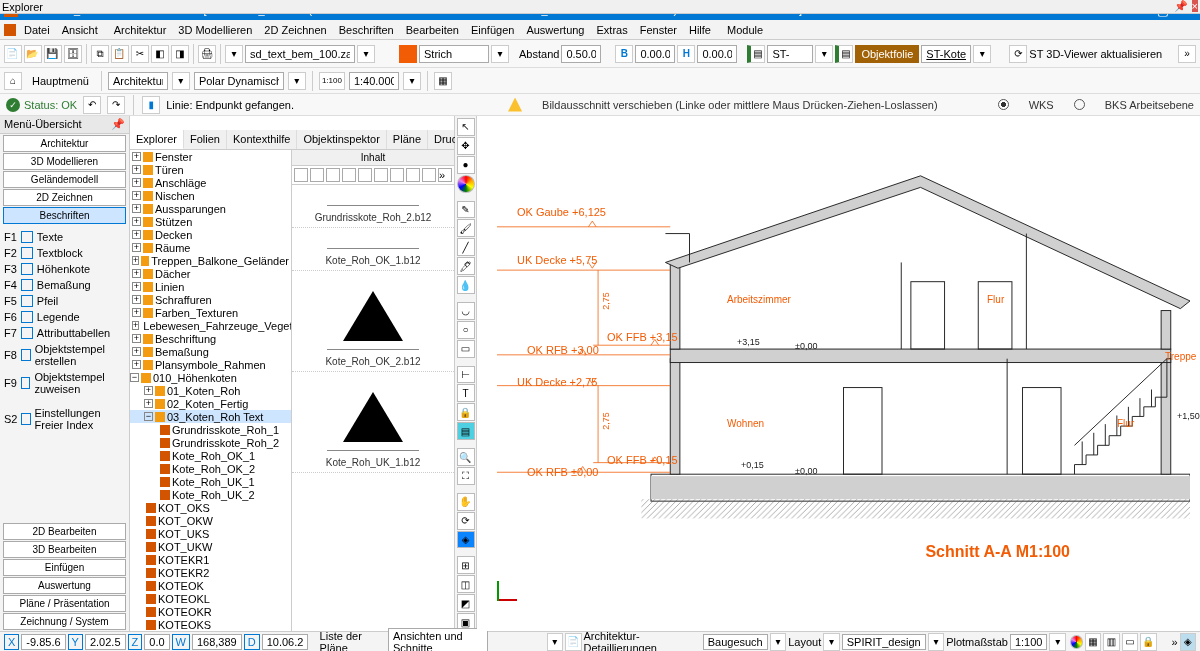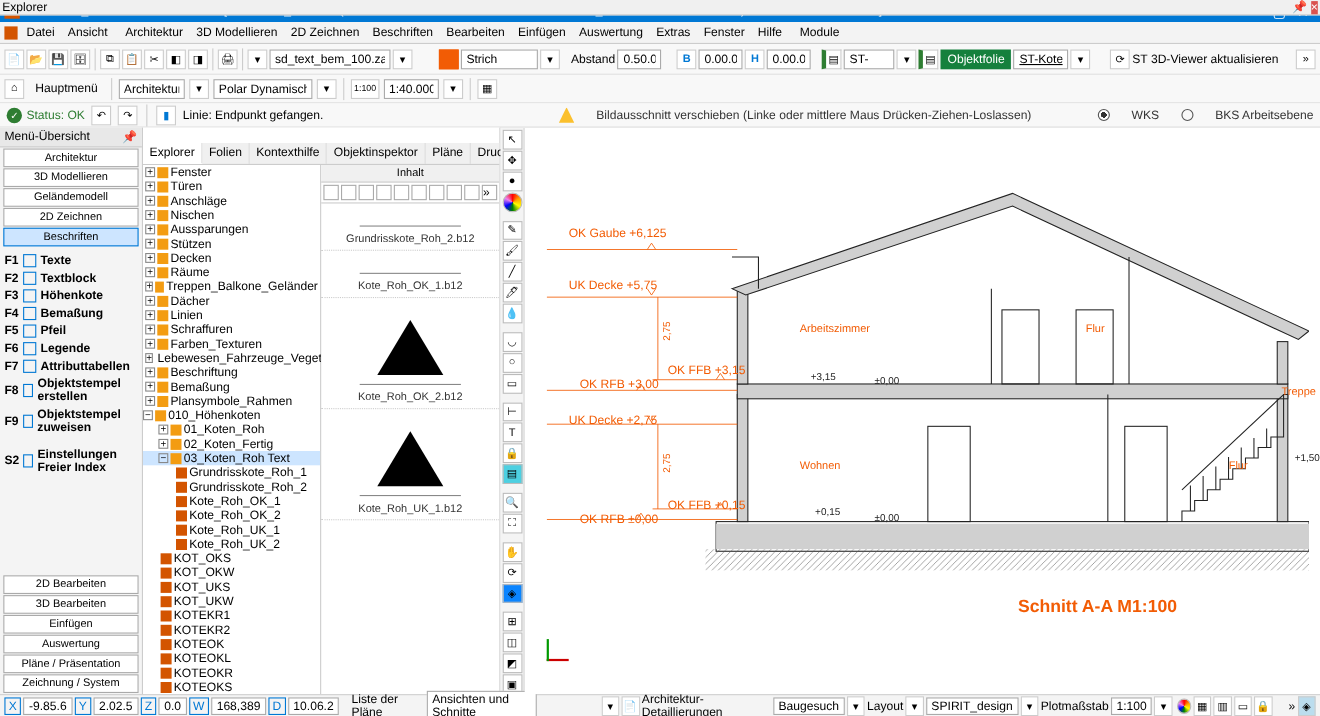--- a/index.html
+++ b/index.html
@@ -8,35 +8,35 @@
 .titlebar .icon { width: 14px; height: 14px; background: #d35400; margin-right: 4px; }
 .titlebar .controls { margin-left: auto; display: flex; gap: 10px; padding-right: 6px; }
 .titlebar .controls span { cursor: pointer; font-size: 13px; }
 .menubar { background: #f3f3f3; height: 20px; display: flex; align-items: center; padding: 0 4px; gap: 2px; border-bottom: 1px solid #ccc; }
 .menubar .doticon { width: 12px; height: 12px; background: #d35400; }
 .menubar span.mi { padding: 2px 6px; cursor: pointer; }
 .toolbar1 { background: #f8f8f8; height: 28px; display: flex; align-items: center; padding: 0 4px; gap: 2px; border-bottom: 1px solid #ddd; }
 .tb-btn { width: 18px; height: 18px; border: 1px solid #ccc; background: #fff; display: inline-flex; align-items: center; justify-content: center; cursor: pointer; font-size: 10px; }
 .tb-sep { width: 1px; height: 20px; background: #ccc; margin: 0 2px; }
 .tb-input { border: 1px solid #aaa; height: 18px; padding: 0 4px; background: #fff; }
-.orange-btn { background: #15803d; color: #fff; border-color: #e67e22; padding: 0 6px; height: 18px; display: inline-flex; align-items: center; }
+.orange-btn { background: #a16207; color: #fff; border-color: #e67e22; padding: 0 6px; height: 18px; display: inline-flex; align-items: center; }
 .toolbar2 { background: #f8f8f8; height: 26px; display: flex; align-items: center; padding: 0 4px; gap: 4px; border-bottom: 1px solid #ddd; }
 .statusstrip { background: #f8f8f8; height: 22px; display: flex; align-items: center; padding: 0 6px; border-bottom: 1px solid #ddd; gap: 6px; }
 .status-ok { color: #2e7d32; display: flex; align-items: center; gap: 4px; }
 .status-ok .dot { width: 14px; height: 14px; border-radius: 50%; background: #2e7d32; color: #fff; display: flex; align-items: center; justify-content: center; font-size: 9px; }
 .warnstrip { margin-left: auto; display: flex; align-items: center; gap: 20px; color: #333; }
 .warnicon { width: 14px; height: 14px; background: #fbc02d; clip-path: polygon(50% 0, 0 100%, 100% 100%); }
 .radio { width: 11px; height: 11px; border: 1px solid #555; border-radius: 50%; display: inline-block; }
 .radio.on { background: radial-gradient(circle, #333 0 40%, #fff 41%); }
 .main { display: flex; height: 515px; }
 .leftnav { width: 130px; background: #f4f4f4; border-right: 1px solid #ccc; display: flex; flex-direction: column; }
 .leftnav .hdr { background: #e8e8e8; padding: 2px 4px; border-bottom: 1px solid #ccc; font-size: 10px; display: flex; justify-content: space-between; }
 .leftnav .navbtn { border: 1px solid #aaa; background: #fff; margin: 1px 3px; padding: 2px 4px; text-align: center; cursor: pointer; font-size: 10px; }
 .leftnav .navbtn.sel { background: #cde5ff; border-color: #0078d4; }
-.leftnav .fkey { padding: 2px 4px; display: flex; align-items: center; gap: 4px; font-size: 10px; cursor: pointer; font-weight: bold; }
+.leftnav .fkey { padding: 2px 4px; display: flex; align-items: center; gap: 4px; font-size: 10px; cursor: pointer; }
 .leftnav .fkey .ico { width: 12px; height: 12px; border: 1px solid #0078d4; }
 .explorer { width: 325px; border-right: 1px solid #ccc; display: flex; flex-direction: column; background: #fff; }
 .explorer .tabs { display: flex; background: #f0f0f0; border-bottom: 1px solid #ccc; font-size: 10px; }
 .explorer .tabs span { padding: 3px 6px; cursor: pointer; border-right: 1px solid #ddd; }
 .explorer .tabs span.act { background: #fff; border-bottom: 1px solid #fff; }
 .explorer .body { flex: 1; display: flex; overflow: hidden; }
 .tree { width: 165px; border-right: 1px solid #ccc; overflow-y: auto; font-size: 10px; }
 .tree .tn { display: flex; align-items: center; gap: 2px; padding: 0 2px; height: 13px; white-space: nowrap; cursor: pointer; }
 .tree .sq { width: 9px; height: 9px; border: 1px solid #888; text-align: center; line-height: 7px; font-size: 9px; }
 .tree .fico { width: 10px; height: 10px; background: #f39c12; display: inline-block; }

